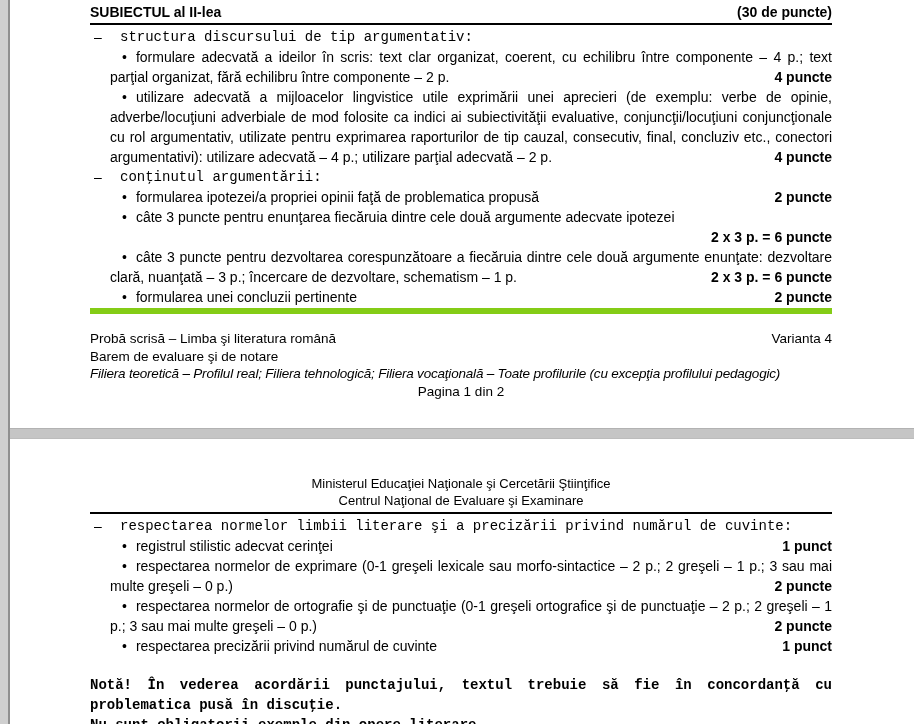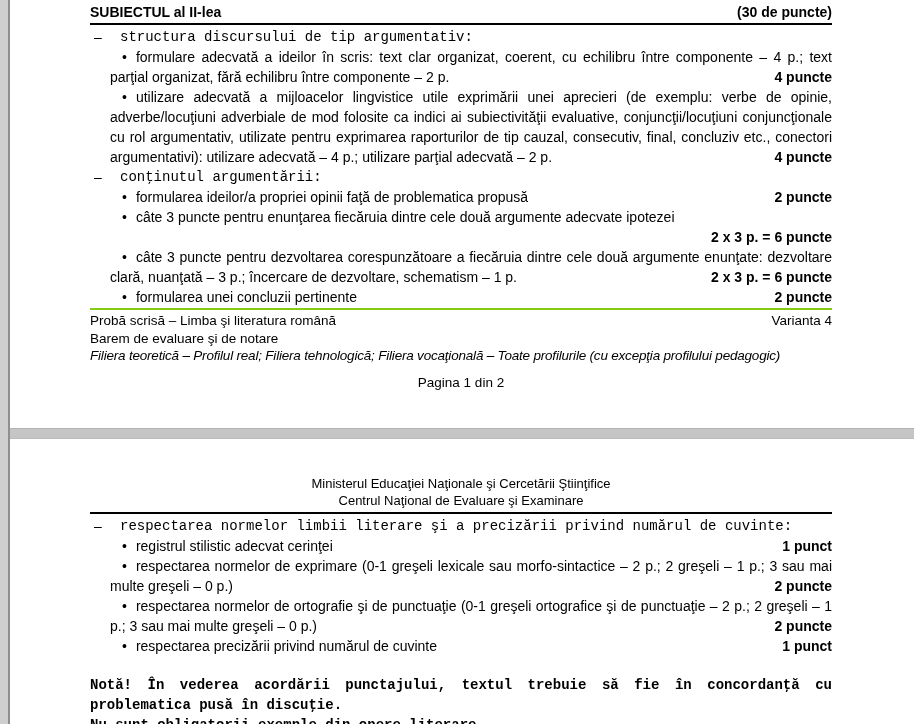--- a/index.html
+++ b/index.html
@@ -66,28 +66,28 @@
     text-indent: 0;
   }
   .pts-line {
     margin-left: 20px;
     text-align: right;
     font-weight: bold;
   }
 
   .footer {
     margin-top: 1px;
-    border-top: 2px solid #84cc16;
-    padding-top: 2px;
+    border-top: 6px solid #84cc16;
+    padding-top: 16px;
     font-size: 13.5px;
     line-height: 17.5px;
   }
   .footer-row { display: flex; justify-content: space-between; }
   .f-italic { font-style: italic; letter-spacing: -0.2px; }
-  .f-center { text-align: center; margin-top: 9px; }
+  .f-center { text-align: center; }
 
   .p2-header { text-align: center; font-size: 13px; line-height: 17px; }
   .p2-rule { border-bottom: 2px solid #000; margin-top: 3px; margin-bottom: 2px; }
 
   .nota { font-weight: bold; text-align: justify; }
   .nota-wrap { margin-top: 19px; font-family: Liberation Mono, monospace; }
 </style>
 </head>
 <body>
 
@@ -108,21 +108,21 @@
 
       <p class="bullet"><span class="bm">•</span><span>formulare adecvată a ideilor în scris: text clar organizat, coerent, cu echilibru între componente – 4 p.; text parţial organizat, fără echilibru între componente – 2 p.</span><span class="pts">4 puncte</span></p>
 
       <p class="bullet"><span class="bm">•</span><span>utilizare adecvată a mijloacelor lingvistice utile exprimării unei aprecieri (de exemplu: verbe de opinie, adverbe/locuţiuni adverbiale de mod folosite ca indici ai subiectivităţii evaluative, conjuncţii/locuţiuni conjuncţionale cu rol argumentativ, utilizate pentru exprimarea raporturilor de tip cauzal, consecutiv, final, concluziv etc., conectori argumentativi): utilizare adecvată – 4 p.; utilizare parţial adecvată – 2 p.</span><span class="pts">4 puncte</span></p>
 
       <div class="dash">
         <span class="dmark">–</span>
         <span class="dtext">conţinutul argumentării:</span>
       </div>
 
-      <p class="bullet"><span class="bm">•</span><span>formularea ideilor/a propriei opinii faţă de problematica propusă</span><span class="pts">2 puncte</span></p>
+      <p class="bullet"><span class="bm">•</span><span>formularea ipotezei/a propriei opinii faţă de problematica propusă</span><span class="pts">2 puncte</span></p>
 
       <p class="bullet"><span class="bm">•</span><span>câte 3 puncte pentru enunţarea fiecăruia dintre cele două argumente adecvate ipotezei</span></p>
       <div class="pts-line">2 x 3 p. = 6 puncte</div>
 
       <p class="bullet"><span class="bm">•</span><span>câte 3 puncte pentru dezvoltarea corespunzătoare a fiecăruia dintre cele două argumente enunţate: dezvoltare clară, nuanţată – 3 p.; încercare de dezvoltare, schematism – 1 p.</span><span class="pts">2 x 3 p. = 6 puncte</span></p>
 
       <p class="bullet"><span class="bm">•</span><span>formularea unei concluzii pertinente</span><span class="pts">2 puncte</span></p>
 
       <div class="footer">
         <div class="footer-row">

